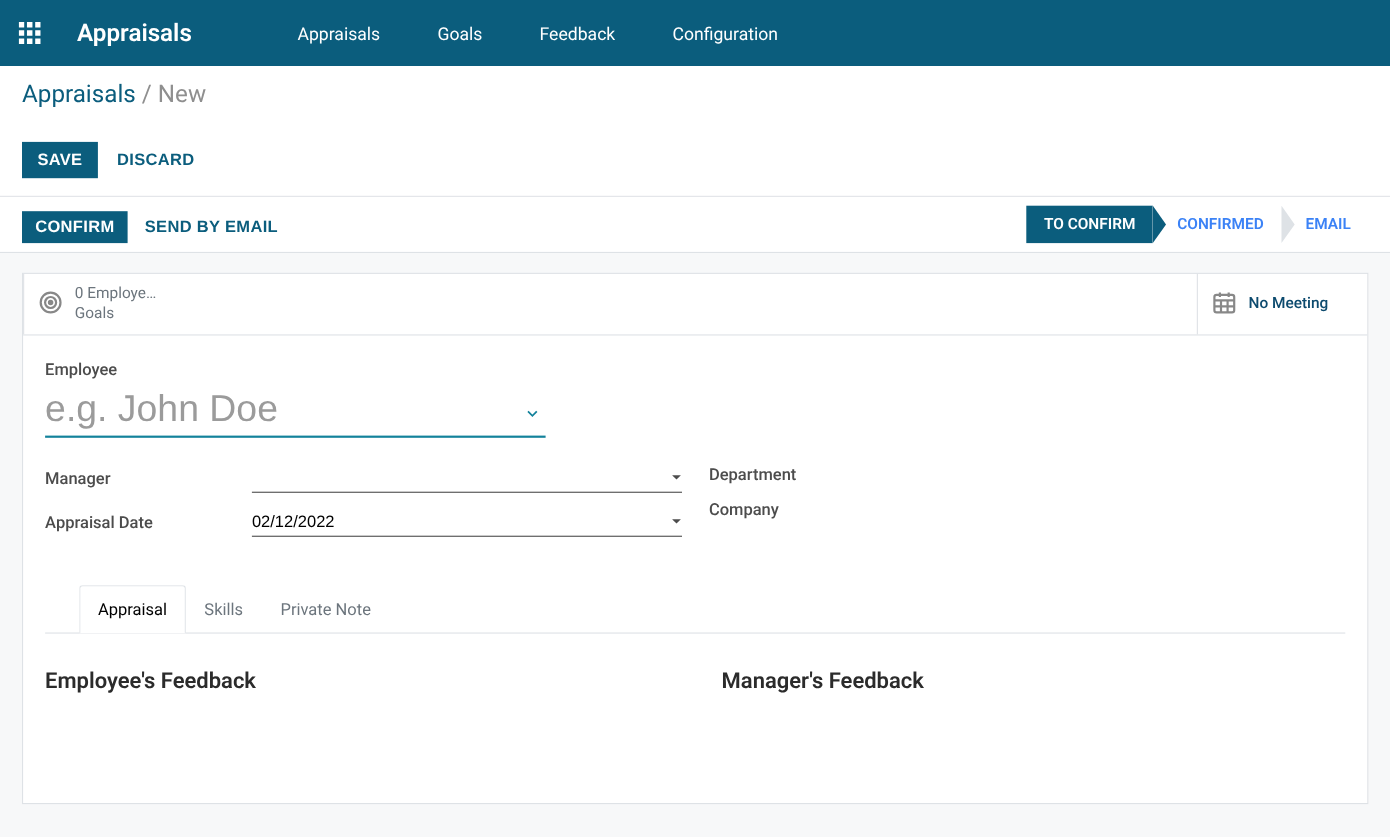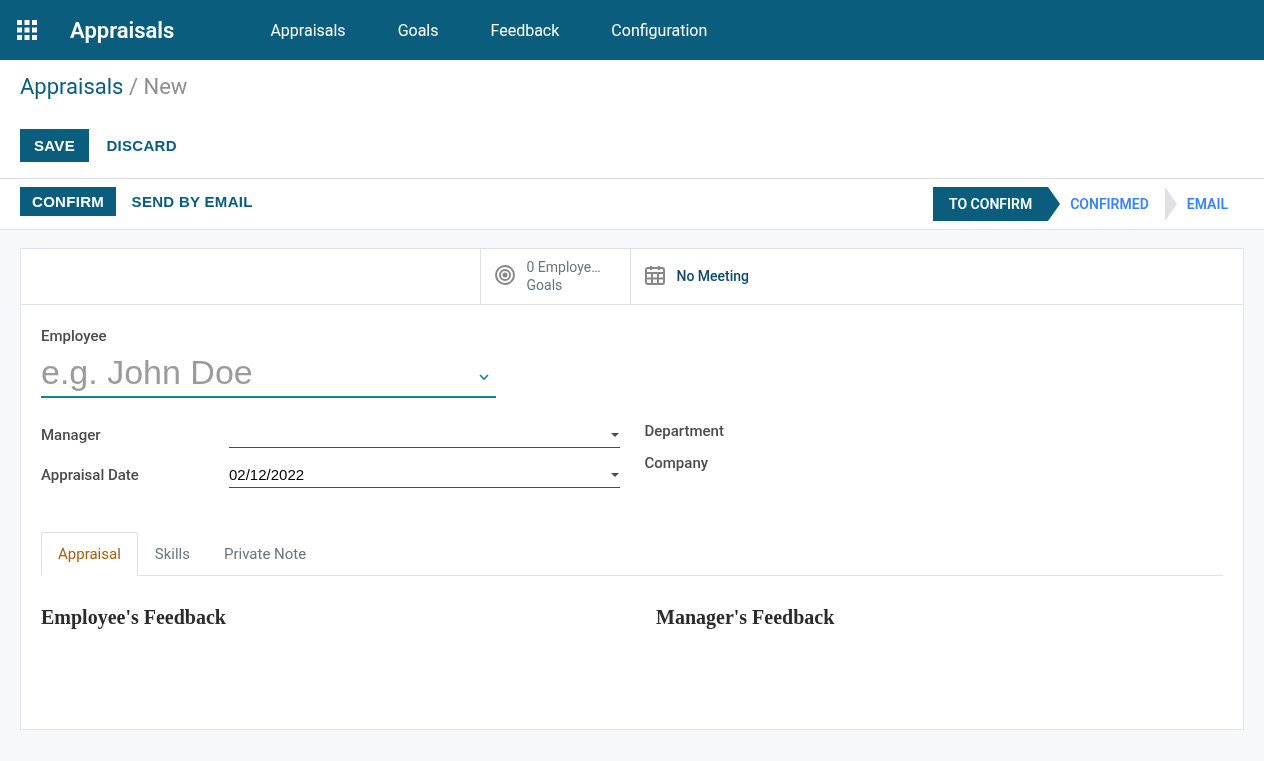--- a/index.html
+++ b/index.html
@@ -14,40 +14,40 @@
   
   .control-panel { background:#fff; padding: 14px 20px 16px 20px; border-bottom:1px solid #dee2e6;}
   .breadcrumb { font-size: 22px; margin-bottom: 30px; }
   .breadcrumb a { color:#0b5d7d; text-decoration:none; }
   .breadcrumb .sep, .breadcrumb .cur { color:#8f8f8f; }
   .btn { display:inline-block; border:none; padding: 8px 14px; font-size:15px; font-weight:600; cursor:pointer; letter-spacing:0.3px; }
   .btn-primary { background:#0b5d7d; color:#fff; }
   .btn-link { background:transparent; color:#0b5d7d; }
   
   
-  .statusbar { background:#fff; border-bottom:1px solid #dee2e6; padding: 8px 20px; display:flex; align-items:flex-start; justify-content:space-between;}
+  .statusbar { background:#fff; border-bottom:1px solid #dee2e6; padding: 8px 20px; display:flex; align-items:flex-end; justify-content:space-between;}
   .statusbar-left .btn { padding: 6px 12px; font-size:15px;}
   .statusbar-right { display:flex; align-items:center; }
   .status-step { position:relative; height: 34px; display:flex; align-items:center; padding:0 16px 0 22px; font-size:14px; font-weight:600; color:#3b82f6; background:#fff;}
   .status-step.active { background:#0b5d7d; color:#fff; padding-left:16px;}
   .status-step.active::after {
     content:""; position:absolute; right:-12px; top:0; width:0; height:0;
     border-top:17px solid transparent; border-bottom:17px solid transparent; border-left:12px solid #0b5d7d; z-index:2;
   }
   .status-step::before {
     content:""; position:absolute; left:0; top:0; width:0; height:0;
     border-top:17px solid transparent; border-bottom:17px solid transparent; border-left:12px solid #dee2e6;
   }
   .status-step.active::before { display:none; }
   .status-step.first::before { display:none;}
   
   
   .content { padding: 18px 20px; }
   .sheet { background:#fff; border:1px solid #dee2e6; }
-  .sheet-header { display:flex; justify-content:center; border-bottom:1px solid #dee2e6; }
+  .sheet-header { display:flex; justify-content:space-between; border-bottom:1px solid #dee2e6; }
   .stat-box { width:150px; border-left:1px solid #dee2e6; padding:10px 12px; display:flex; align-items:center; gap:10px; cursor:pointer; }
   .stat-box.last { width:155px;}
   .stat-icon { color:#888; flex-shrink:0;}
   .stat-text { font-size:14px; color:#6c757d; line-height:1.25; overflow:hidden;}
   .stat-text .line1 { white-space:nowrap; overflow:hidden; text-overflow:ellipsis; display:block;}
   .stat-text.link { color:#0c4a6e; font-weight:500;}
   
   .form-body { padding: 22px 20px 40px 20px; }
   .field-label { font-size:15px; color:#4c4c4c; margin-bottom:4px; font-weight:500;}
   
@@ -61,23 +61,23 @@
   .form-row { display:flex; align-items:center; margin-bottom:14px; }
   .form-row label { width:188px; font-size:15px; color:#4c4c4c; font-weight:500;}
   .form-row .control { flex:1; position:relative; }
   .control.editable { border-bottom:1px solid #4c4c4c; padding:4px 0; display:flex; align-items:center; justify-content:space-between; }
   .control input { border:none; outline:none; width:100%; font-size:15px; background:transparent;}
   .caret-sm { color:#4c4c4c; cursor:pointer; }
   
   
   .tabs { display:flex; border-bottom:1px solid #dee2e6; margin-top:30px;}
   .tab { padding:12px 16px; font-size:15px; color:#6c757d; cursor:pointer; border:1px solid transparent; margin-bottom:-1px;}
-  .tab.active { color:#a16207; border:1px solid #dee2e6; border-bottom-color:#fff; background:#fff; border-radius:3px 3px 0 0;}
-  
-  .tab-content { display:flex; gap:48px; padding:30px 0 60px 0;font-family:Liberation Serif, serif;}
+  .tab.active { color:#000000; border:1px solid #dee2e6; border-bottom-color:#fff; background:#fff; border-radius:3px 3px 0 0;margin-left:31px;}
+  
+  .tab-content { display:flex; gap:48px; padding:30px 0 60px 0;}
   .fb-col { flex:1; }
   .fb-title { font-size:20px; font-weight:600; color:#2b2b2b; }
 </style>
 </head>
 <body>
 
 <div class="navbar">
   <div class="nav-apps">
     <svg width="20" height="20" viewBox="0 0 20 20" fill="#fff">
         <rect x="0" y="0" width="5" height="5"></rect>

